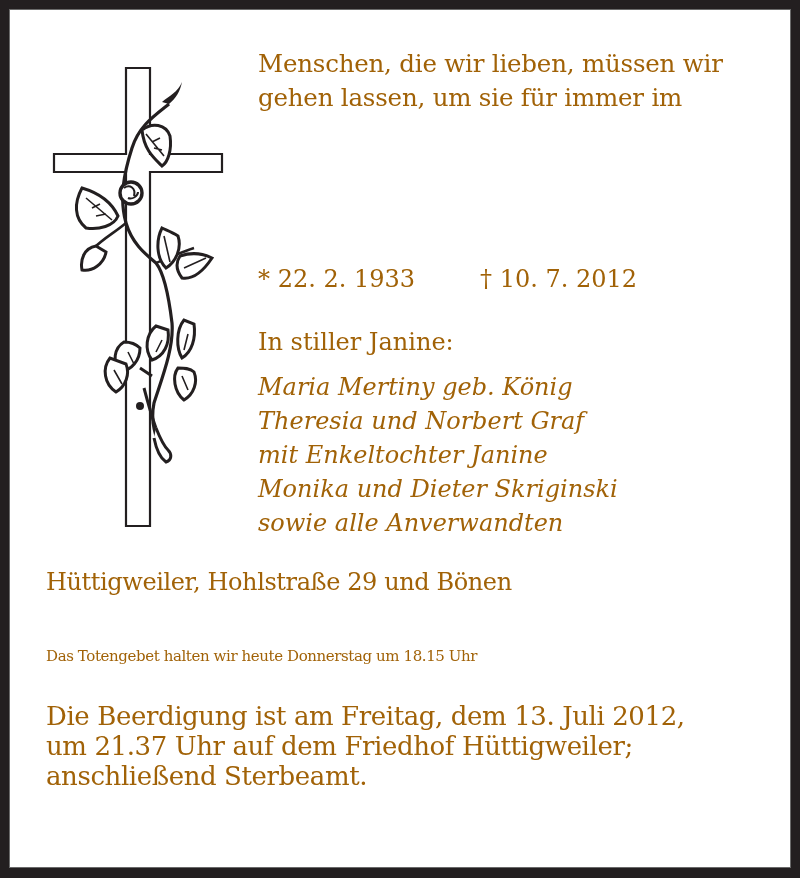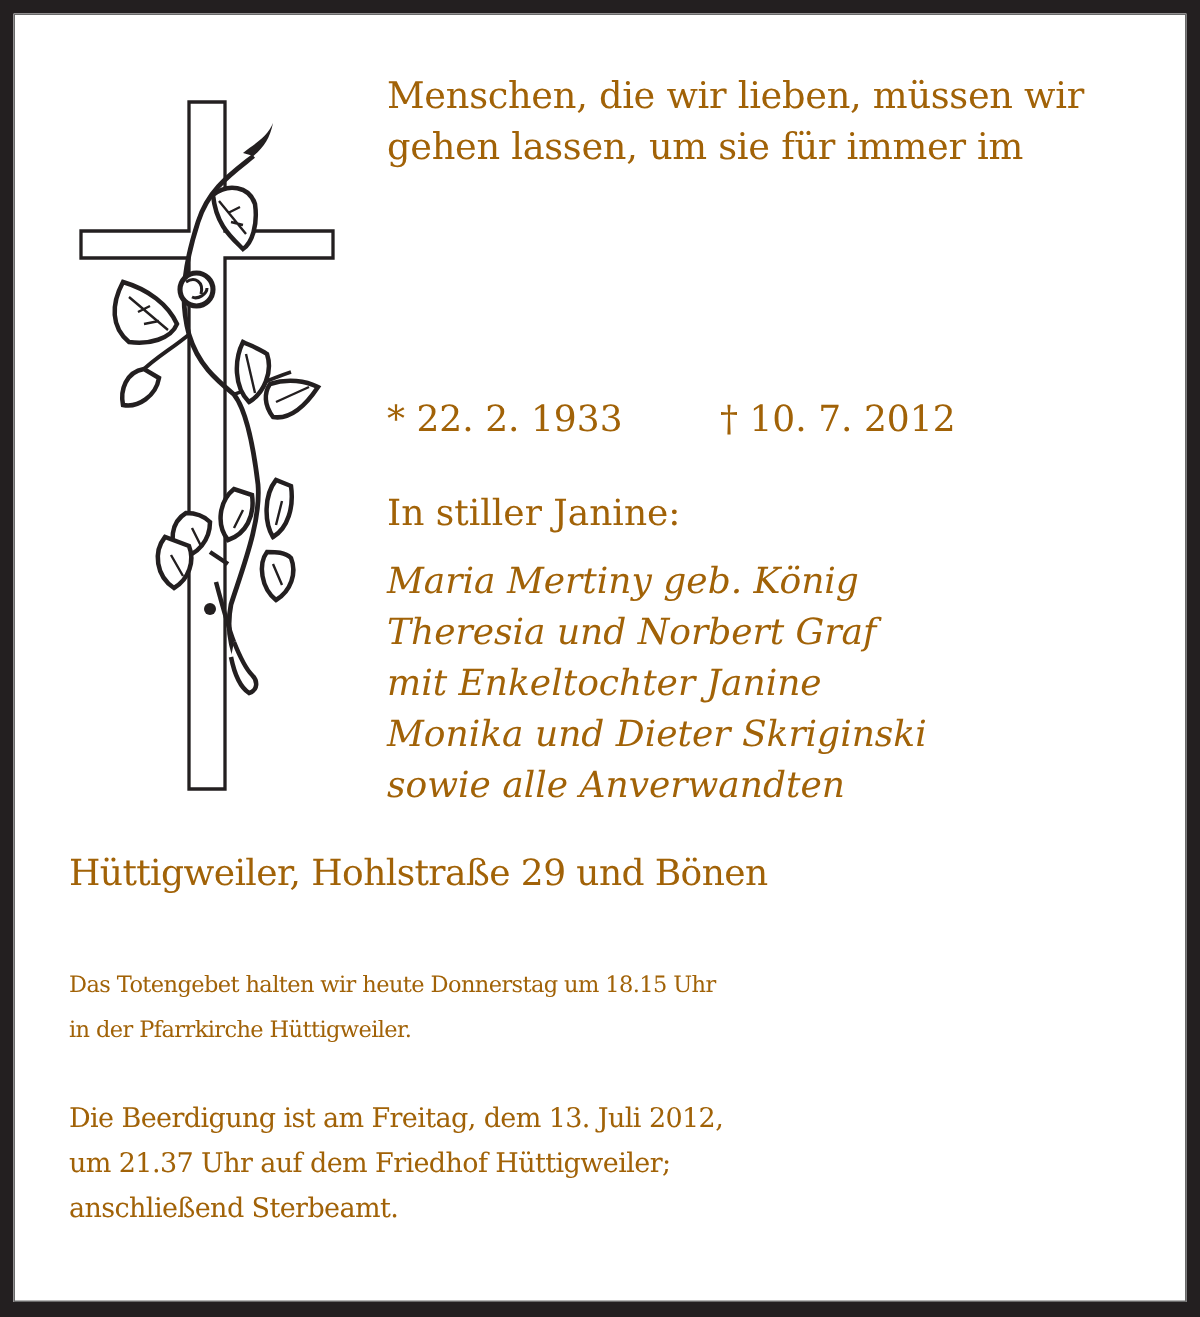--- a/index.html
+++ b/index.html
@@ -11,21 +11,21 @@
   .serif { font-family: "DejaVu Serif", "Liberation Serif", serif; color: #a16207; }
   .abs { position: absolute; white-space: nowrap; }
   .quote { left: 249px; top: 38px; font-size: 24.5px; line-height: 34px; letter-spacing: -0.2px; }
   .name { left: 248px; top: 174px; font-size: 54px; font-weight: bold; letter-spacing: -1.2px; line-height: 70px; }
   .dates { left: 249px; top: 253px; font-size: 24px; line-height: 34px; }
   .dates .death { position: absolute; left: 222px; top: 0; }
   .mourn { left: 249px; top: 316px; font-size: 24px; line-height: 34px; }
   .family { left: 249px; top: 361px; font-size: 24px; line-height: 34px; font-style: italic; }
   .address { left: 37px; top: 556px; font-size: 24px; line-height: 34px; letter-spacing: -0.4px; }
   .prayer { left: 37px; top: 616px; font-size: 15px; line-height: 30px; letter-spacing: -0.4px; margin-top: 16px; }
-  .funeral { left: 37px; top: 722px; font-size: 18px; line-height: 30px; letter-spacing: -0.4px; }
+  .funeral { left: 37px; top: 692px; font-size: 26px; line-height: 30px; letter-spacing: -0.4px; }
   .undertaker { left: 37px; top: 804px; font-size: 21px; line-height: 30px; letter-spacing: -0.4px; }
   .cross { position: absolute; left: 35px; top: 49px; }
 </style>
 </head>
 <body>
 
 <div class="card">
 
   <svg class="cross" width="190" height="480" viewBox="0 0 190 480">
 
@@ -82,21 +82,20 @@
     <div>Theresia und Norbert Graf</div>
     <div>mit Enkeltochter Janine</div>
     <div>Monika und Dieter Skriginski</div>
     <div>sowie alle Anverwandten</div>
   </div>
 
   <div class="abs serif address">Hüttigweiler, Hohlstraße 29 und Bönen</div>
 
   <div class="abs serif prayer">
     <div>Das Totengebet halten wir heute Donnerstag um 18.15 Uhr</div>
-    <div>in der Pfarrkirche Hüttigweiler.</div>
   </div>
 
   <div class="abs serif funeral">
     <div>Die Beerdigung ist am Freitag, dem 13. Juli 2012,</div>
     <div>um 21.37 Uhr auf dem Friedhof Hüttigweiler;</div>
     <div>anschließend Sterbeamt.</div>
   </div>
 
 </div>
 

